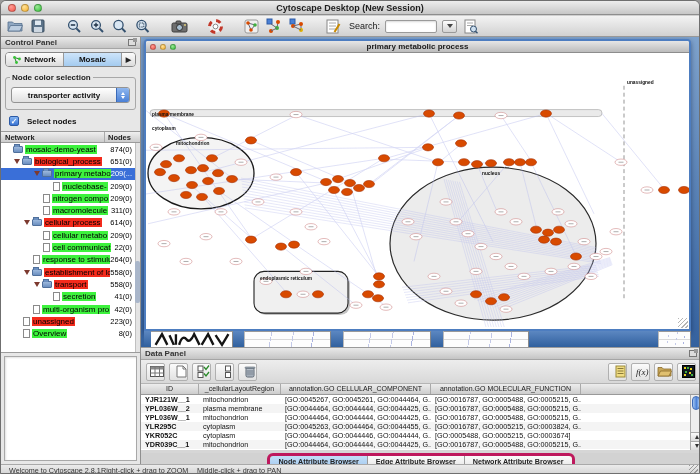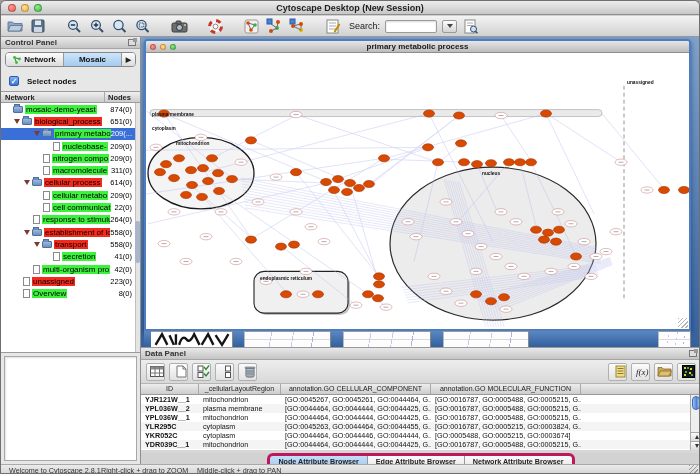--- a/index.html
+++ b/index.html
@@ -39,21 +39,21 @@
   .dd-text { flex:1; text-align:center; font-size:8px; font-weight:bold; color:#111; }
   .dd-btn { width:13px; height:100%; background:linear-gradient(#8fb7ef,#4a80d6); display:flex; flex-direction:column; align-items:center; justify-content:center; gap:1px; border-left:1px solid #3a6ab8; }
   .dd-btn i { display:block; width:0; height:0; border-left:2.5px solid transparent; border-right:2.5px solid transparent; }
   .dd-btn i.up { border-bottom:3px solid #fff; } .dd-btn i.dn { border-top:3px solid #fff; }
   .cbrow { display:flex; align-items:center; gap:8px; margin:6px 8px 5px; font-size:8px; font-weight:bold; color:#111; flex:0 0 auto; }
   .checkbox { width:10px; height:10px; border-radius:2px; background:linear-gradient(#83b4f2,#3a74d3); border:1px solid #2c5aa6; color:#fff; font-size:8px; line-height:9px; text-align:center; }
   .checkbox::after { content:'✓'; }
   .tree-header { display:flex; height:12px; background:linear-gradient(#efefef,#cccccc); border-top:1px solid #9b9b9b; border-bottom:1px solid #9b9b9b; font-size:7.5px; font-weight:bold; color:#222; flex:0 0 auto; }
   .th-net { flex:1; padding:1px 0 0 4px; border-right:1px solid #aaa; }
   .th-nodes { width:35px; padding:1px 0 0 3px; }
-  .tree { position:relative; height:250px; background:#fff; overflow:hidden; border-bottom:1px solid #9b9b9b; flex:0 0 auto; }
+  .tree { position:relative; height:210px; background:#fff; overflow:hidden; border-bottom:1px solid #9b9b9b; flex:0 0 auto; }
   .trow { display:flex; align-items:center; height:12.3px; font-size:8px; padding-left:3px; }
   .trow.sel { background:#3a6fd8; }
   .tri { width:0; height:0; border-left:3.5px solid transparent; border-right:3.5px solid transparent; border-top:5px solid #7d3a30; margin-right:2px; flex:0 0 auto; }
   .tri-sp { width:9px; flex:0 0 auto; }
   .ficon { width:10px; height:7px; background:linear-gradient(#9db9dd,#6b8fc0); border:1px solid #50709c; border-radius:1px; position:relative; margin-right:2px; flex:0 0 auto; }
   .ficon::before { content:''; position:absolute; top:-3px; left:0; width:4px; height:2px; background:#6b8fc0; border:1px solid #50709c; border-bottom:none; }
   .picon { width:7px; height:9px; background:#fff; border:1px solid #8a8a8a; margin-right:2px; flex:0 0 auto; }
   .tlabel { padding:0 1px; white-space:nowrap; overflow:hidden; color:#000; flex:0 1 auto; }
   .bg-green { background:#3df23d; } .bg-red { background:#f42b1c; }
   .tval { margin-left:auto; padding-right:8px; font-size:7.5px; color:#000; flex:0 0 auto; }
@@ -256,20 +256,30 @@
             <circle cx="1.5" cy="1.5" r="1.4" fill="#36c236"></circle>
             <circle cx="6.5" cy="3" r="1.4" fill="#36c236"></circle>
             <circle cx="3.5" cy="6.5" r="1.4" fill="#36c236"></circle>
           </svg>
         <span>Network</span>
       </span>
       <span class="seg sel">
           <span>Mosaic</span>
         </span>
       <span class="seg arrow">▶</span>
+    </div>
+    <div class="groupbox">
+      <span class="glabel">Node color selection</span>
+      <div class="dropdown">
+        <span class="dd-text">transporter activity</span>
+        <span class="dd-btn">
+            <i class="up"></i>
+            <i class="dn"></i>
+          </span>
+      </div>
     </div>
     <div class="cbrow">
       <span class="checkbox"></span>
       <span>Select nodes</span>
     </div>
     <div class="tree-header">
       <span class="th-net">Network</span>
       <span class="th-nodes">Nodes</span>
     </div>
     <div class="tree" id="tree">

